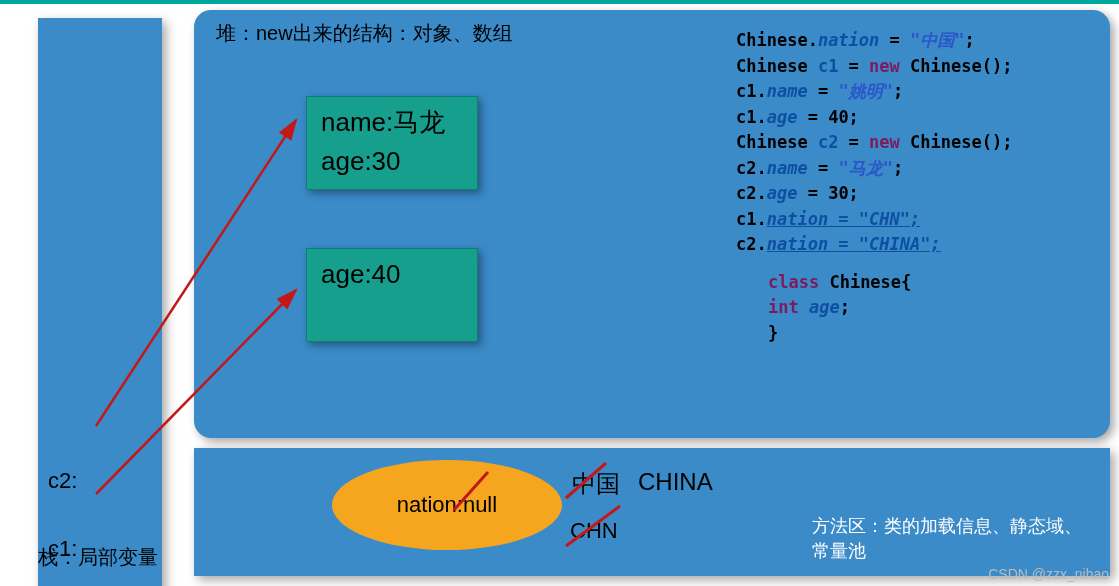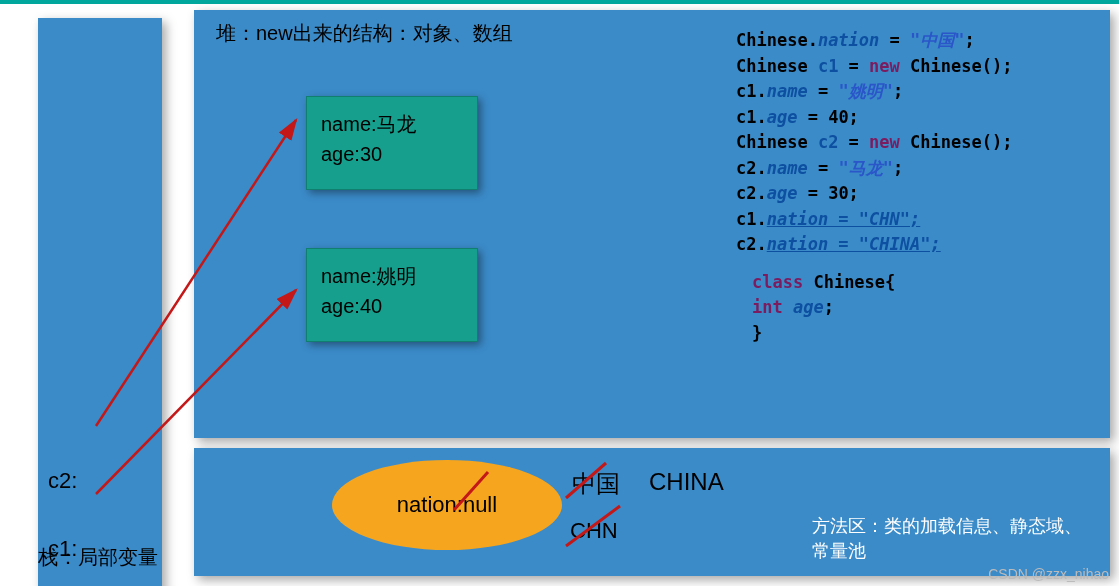--- a/index.html
+++ b/index.html
@@ -40,34 +40,35 @@
     position: absolute;
     left: 38px; top: 544px;
     font-size: 20px; color: #000000;
   }
   .heap-box {
     position: absolute;
     left: 194px; top: 10px;
     width: 916px; height: 428px;
     background: #3b8bc9;
     box-shadow: 4px 4px 10px rgba(0,0,0,0.35);
+    border-radius: 17px;
   }
   .heap-label {
     position: absolute;
     left: 22px; top: 10px;
     font-size: 20px; color: #000;
   }
   .obj-box {
     position: absolute;
     width: 172px; height: 94px;
     background: #159f8c;
     border: 1px solid rgba(0,0,0,0.2);
     box-shadow: 3px 3px 8px rgba(0,0,0,0.4);
-    padding: 12px 14px;
-    font-size: 20px;
+    padding: 6px 14px;
+    font-size: 26px;
     color: #000;
     line-height: 1.5;
   }
   .obj1 { left: 112px; top: 86px; }
   .obj2 { left: 112px; top: 238px; }
   .method-box {
     position: absolute;
     left: 194px; top: 448px;
     width: 916px; height: 128px;
     background: #3b8bc9;
@@ -86,21 +87,21 @@
     color: #000;
   }
   .val-cn {
     position: absolute;
     left: 378px; top: 20px;
     font-size: 24px; color:#000;
   }
   .val-china {
     position: absolute;
     left: 444px; top: 20px;
-    font-size: 24px; color:#000;margin-left:11px;
+    font-size: 24px; color:#000;
   }
   .val-chn {
     position: absolute;
     left: 376px; top: 70px;
     font-size: 22px; color:#000;
   }
   .method-label {
     position: absolute;
     right: 18px; top: 66px;
     width: 280px;
@@ -114,21 +115,21 @@
     font-family: Consolas, monospace;
     font-size: 17px;
     line-height: 1.5;
     font-weight: bold;
     color: #000;
   }
   .code .kw { color: #7c1b5e; }
   .code .field { color: #0d4fa0; font-style: italic; }
   .code .str { color: #2a56c9; font-style: italic; font-weight: bold;}
   .code .under { text-decoration: underline; }
-  .code .block { margin-top: 12px; margin-left: 16px;}
+  .code .block { margin-top: 12px; margin-left: 32px;}
   .arrows { position:absolute; left:0; top:0; width:1119px; height:586px; pointer-events:none; }
   .watermark {
     position:absolute; right:10px; bottom:4px;
     font-size:14px; color:#bbb;
   }
   .st1 { stroke:#c41818; stroke-width:2.5; fill:none; }
   .st2 { stroke:#c41818; stroke-width:3; }
 </style>
 </head>
 <body>
@@ -142,21 +143,20 @@
 <div class="stack-label">栈：局部变量</div>
 
 <div class="heap-box">
   <div class="heap-label">堆：new出来的结构：对象、数组</div>
 
   <div class="obj-box obj1">
     <div>name:马龙</div>
     <div>age:30</div>
   </div>
   <div class="obj-box obj2">
-    <div>name:姚明</div>
     <div>age:40</div>
   </div>
 
   <div class="code">
     <div><span>Chinese.</span><span class="field">nation</span><span> = </span><span class="str">"中国"</span><span>;</span></div>
     <div><span>Chinese </span><span class="field" style="font-style:normal">c1</span><span> = </span><span class="kw">new</span><span> Chinese();</span></div>
     <div><span>c1.</span><span class="field">name</span><span> = </span><span class="str">"姚明"</span><span>;</span></div>
     <div><span>c1.</span><span class="field">age</span><span> = 40;</span></div>
     <div><span>Chinese </span><span class="field" style="font-style:normal">c2</span><span> = </span><span class="kw">new</span><span> Chinese();</span></div>
     <div><span>c2.</span><span class="field">name</span><span> = </span><span class="str">"马龙"</span><span>;</span></div>

